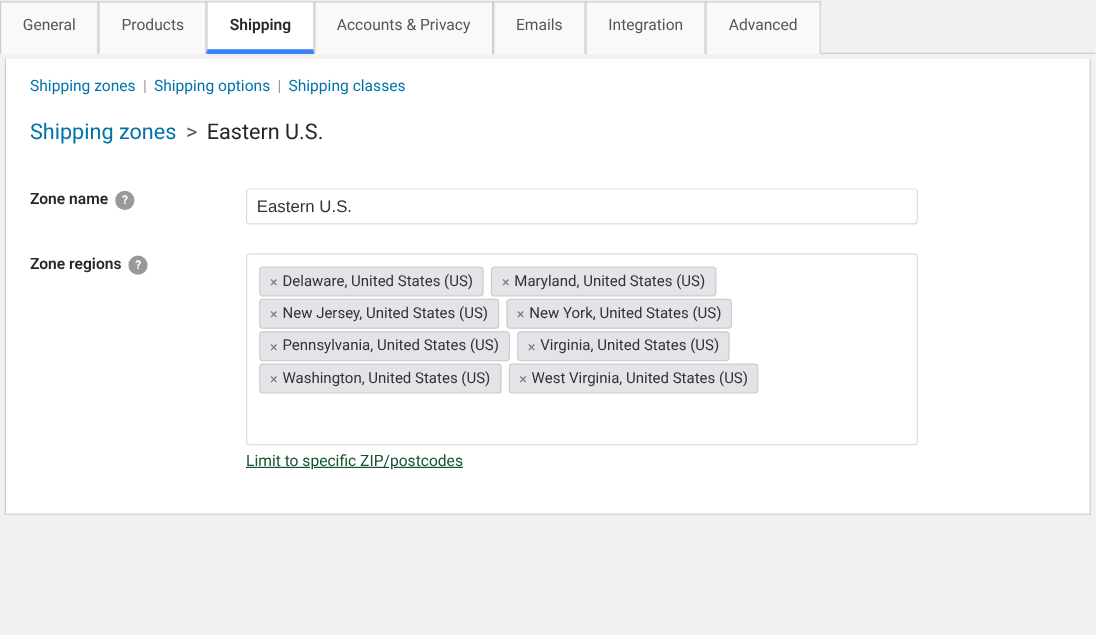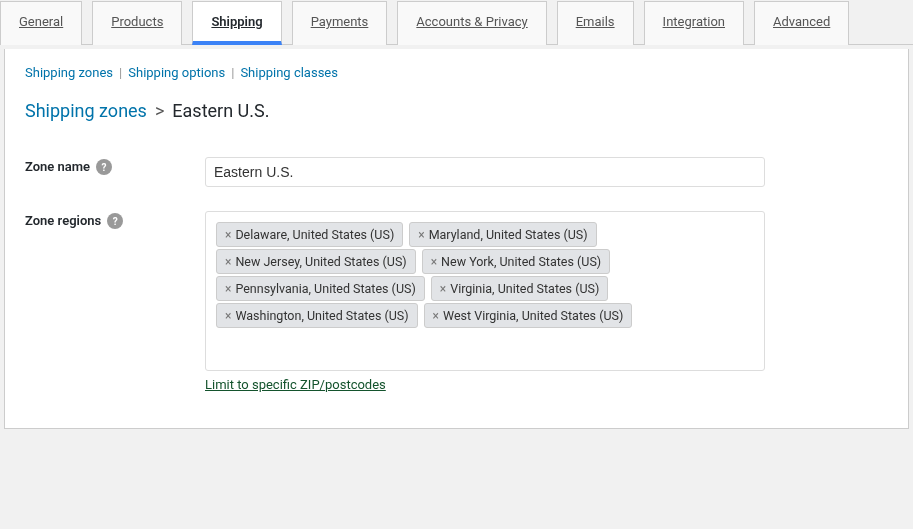--- a/index.html
+++ b/index.html
@@ -22,26 +22,25 @@
       background: #f1f1f1;
       border-bottom: 1px solid #ccc;
       padding: 0 0 0 0;
     }
     .nav-tab {
       padding: 12px 18px;
       cursor: pointer;
       border: 1px solid #ccc;
       border-bottom: none;
       background: #f9f9f9;
-      margin-right: 10px;
+      margin-right: 0;
       color: #555;
       font-size: 13px;
       position: relative;
       top: 1px;
-      text-decoration: underline;
     }
     .nav-tab.active {
       background: #fff;
       border-bottom: 4px solid #3b82f6;
       color: #23282d;
       font-weight: 600;
     }
 
     
     .content-area {
@@ -189,21 +188,20 @@
   </style>
 </head>
 <body>
 
 <div class="page-wrapper">
 
   <div class="nav-tabs">
   <div class="nav-tab">General</div>
       <div class="nav-tab">Products</div>
       <div class="nav-tab active">Shipping</div>
-      <div class="nav-tab">Payments</div>
       <div class="nav-tab">Accounts &amp; Privacy</div>
       <div class="nav-tab">Emails</div>
       <div class="nav-tab">Integration</div>
       <div class="nav-tab">Advanced</div>
     </div>
 
   <div class="content-area">
 
     <div class="sub-nav">
     <a class="sub-nav-item">Shipping zones</a>

